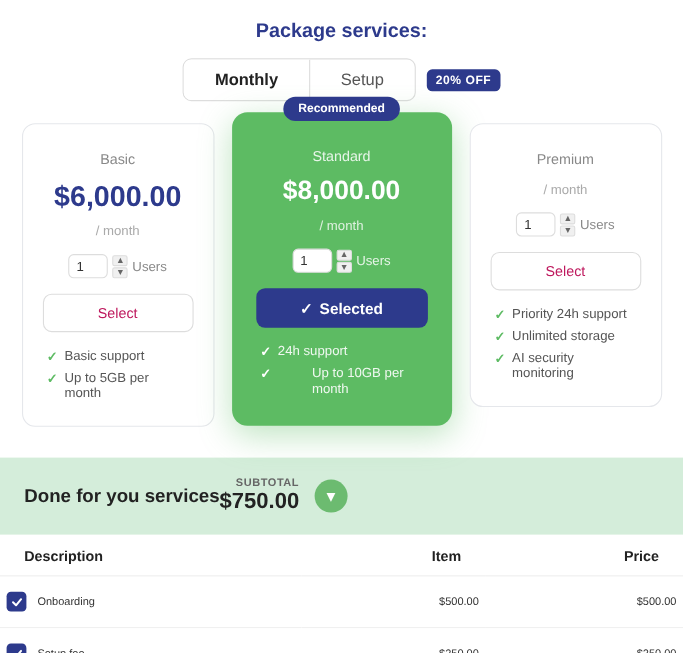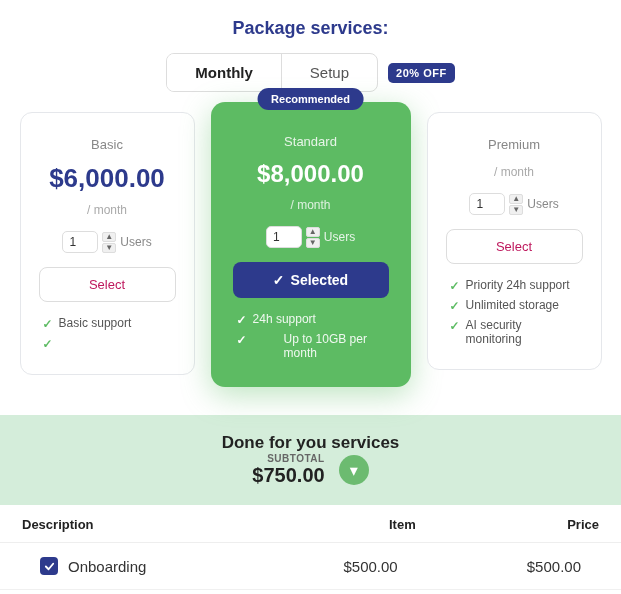--- a/index.html
+++ b/index.html
@@ -247,21 +247,20 @@
       margin-top: 1px;
       flex-shrink: 0;
     }
 
     .done-for-you {
       background: #d4edda;
       margin: 18px 0 0 0;
       padding: 18px 22px;
       display: flex;
       align-items: center;
-      flex-direction: column;
     }
 
     .done-title {
       font-size: 17px;
       font-weight: 700;
       color: #222;
     }
 
     .done-right {
       display: flex;
@@ -311,22 +310,22 @@
       color: #222;
       border-bottom: 1px solid #eee;
     }
 
     .services-table th:nth-child(2),
     .services-table th:nth-child(3) {
       text-align: right;
     }
 
     .services-table td {
-      padding: 14px 40px;
-      font-size: 15px;
+      padding: 14px 6px;
+      font-size: 10px;
       color: #333;
       border-bottom: 1px solid #f0f0f0;
     }
 
     .services-table td:nth-child(2),
     .services-table td:nth-child(3) {
       text-align: right;
     }
 
     .row-checkbox {
@@ -379,20 +378,21 @@
       <span class="users-label">Users</span>
     </div>
     <button class="select-btn">Select</button>
     <div class="plan-features">
       <div class="feature-item">
         <span class="feature-check">✓</span>
         <span>Basic support</span>
       </div>
       <div class="feature-item">
         <span class="feature-check">✓</span>
+        <span>Up to 5GB per month</span>
       </div>
     </div>
   </div>
 
   <div class="plan-card featured">
     <div class="recommended-badge">Recommended</div>
     <div class="plan-name">Standard</div>
     <div class="plan-price">$8,000.00</div>
     <div class="plan-period">/ month</div>
     <div class="users-row">

